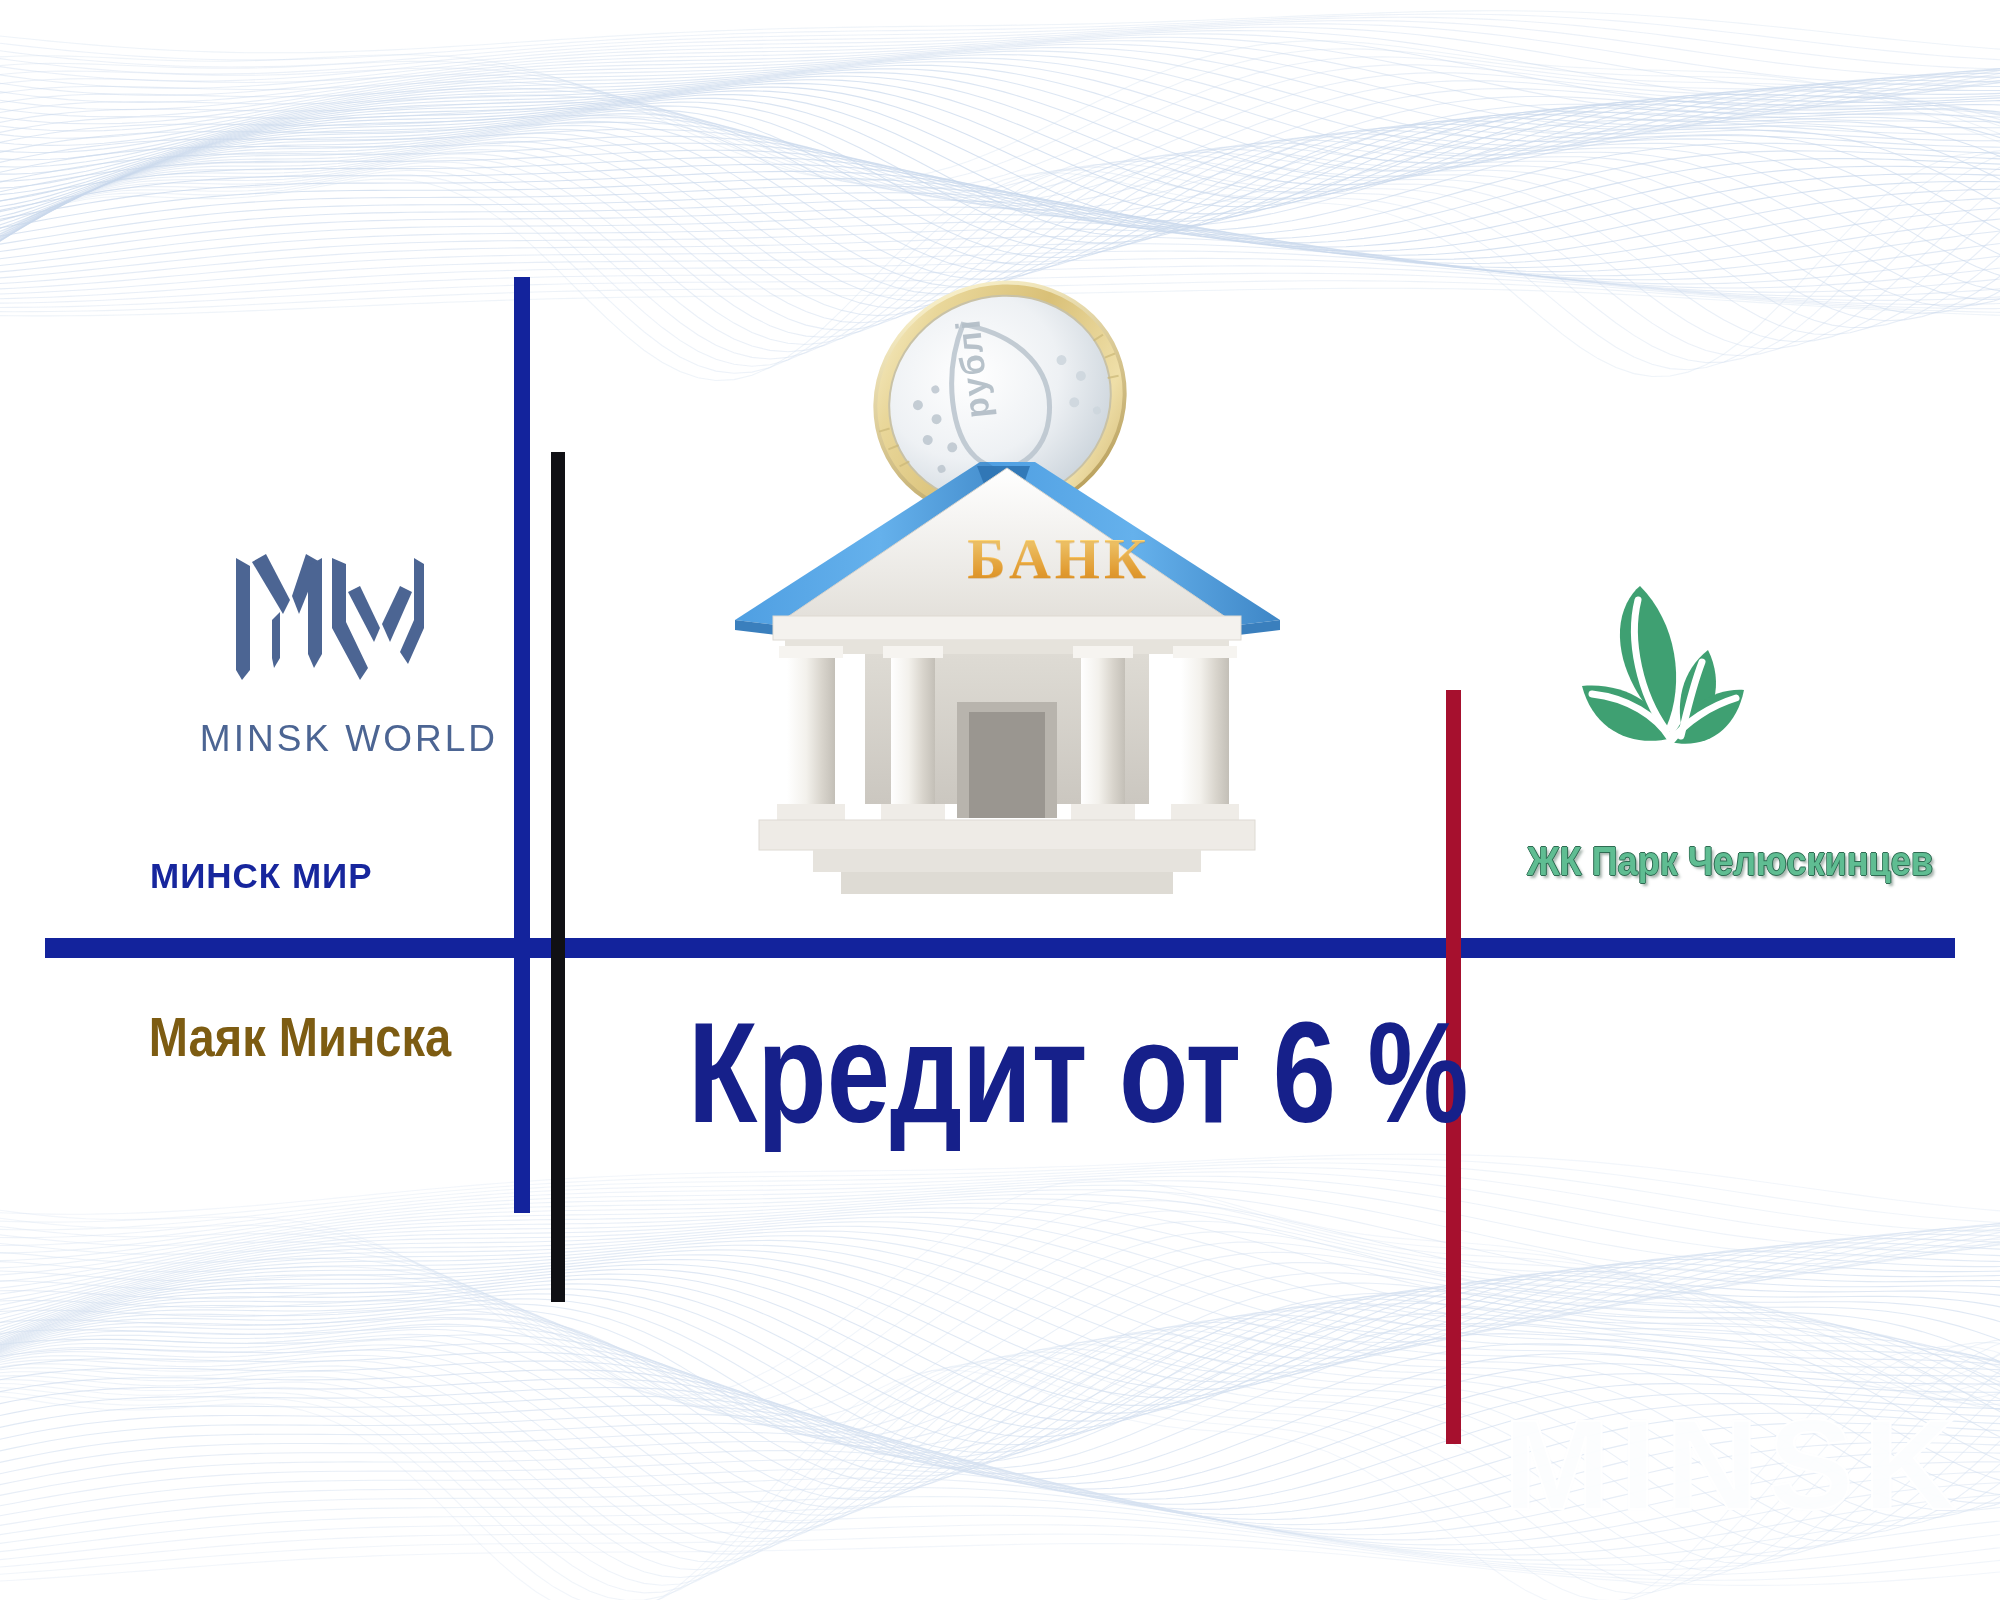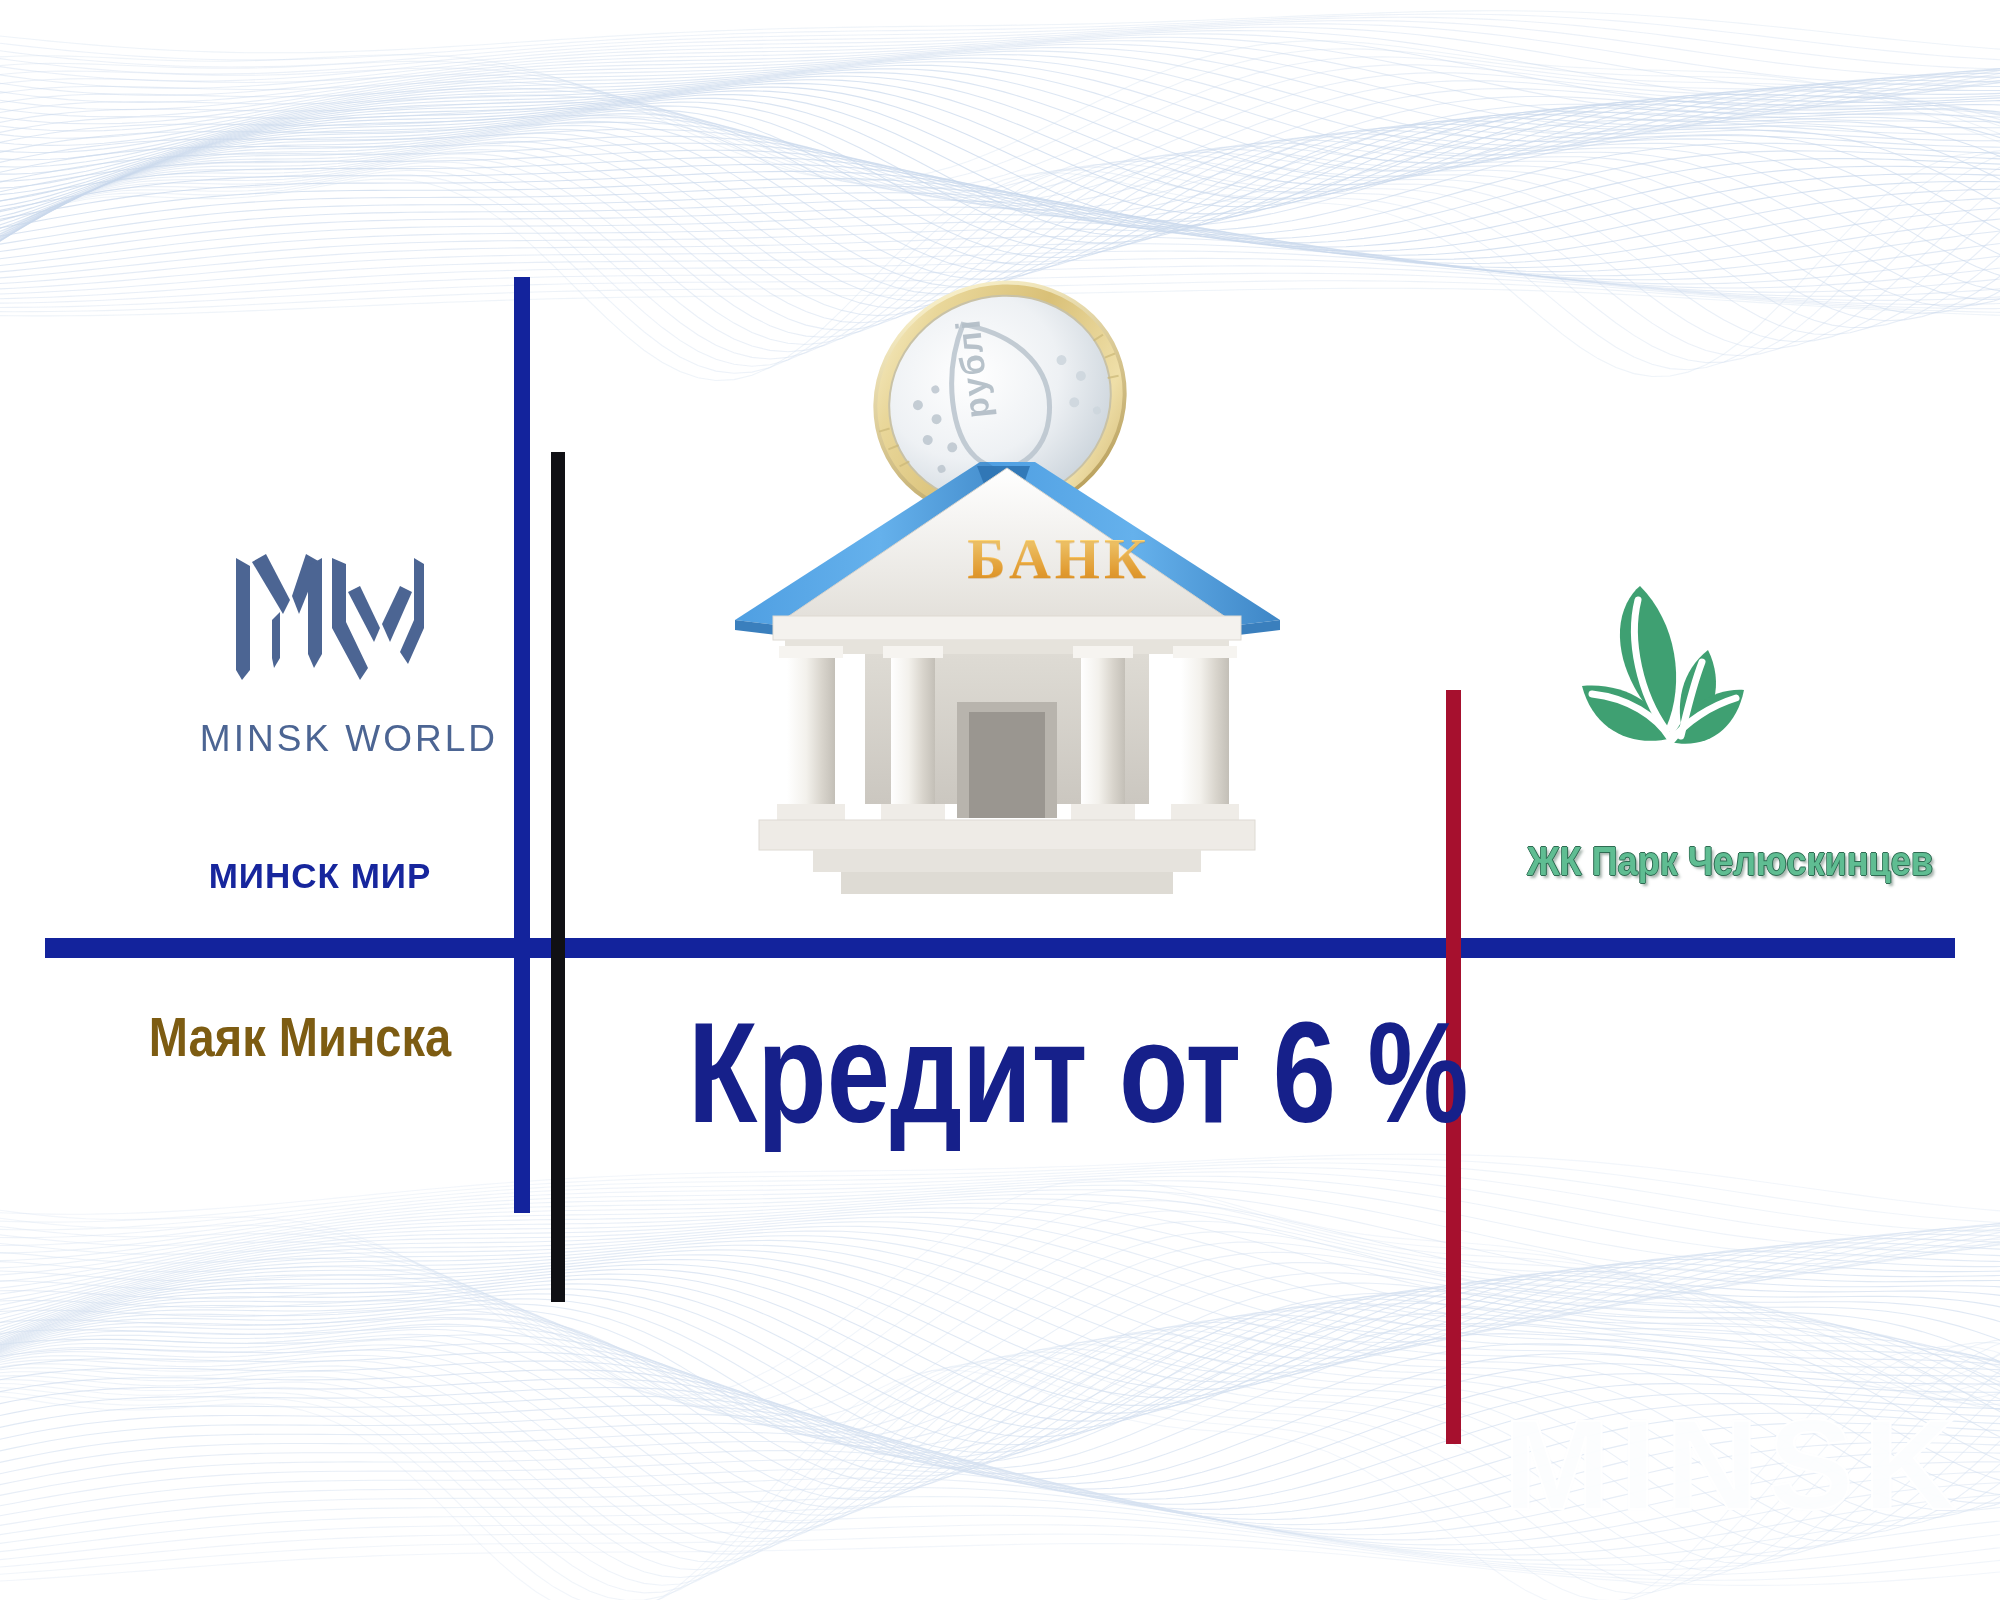--- a/index.html
+++ b/index.html
@@ -91,21 +91,21 @@
     letter-spacing: 3px;
     color: #4c6593;
     font-family: "Liberation Sans", sans-serif;
     margin-top: 20px;
   }
   .minsk-mir {
     position: absolute;
     left: 150px;
     top: 856px;
     width: 340px;
-    text-align: center;
+    text-align: left;
     font-size: 35px;
     font-weight: bold;
     letter-spacing: 1px;
     color: #17269d;
     font-family: "Liberation Sans", sans-serif;
   }
   .mayak {
     position: absolute;
     left: 110px;
     top: 1004px;

